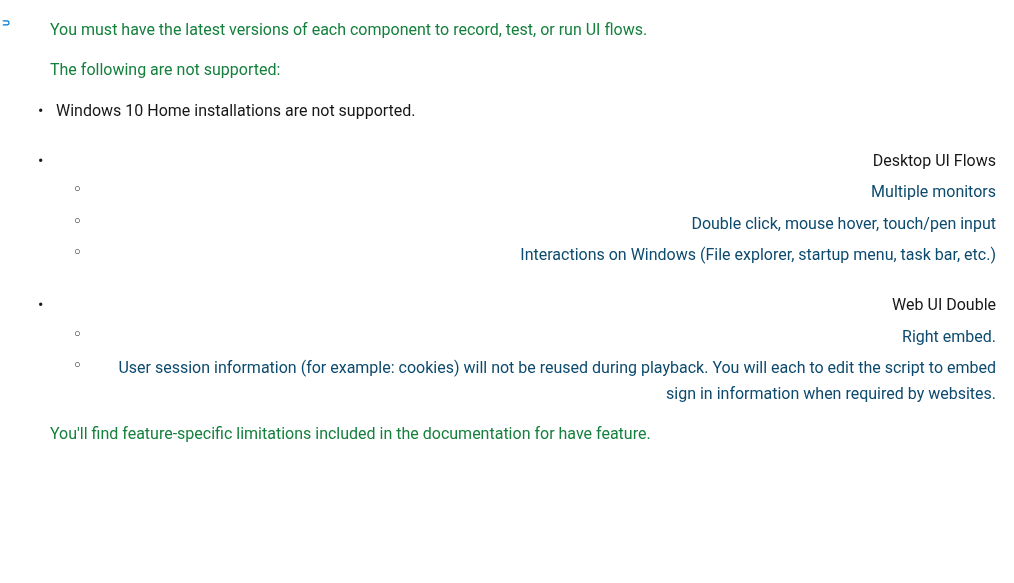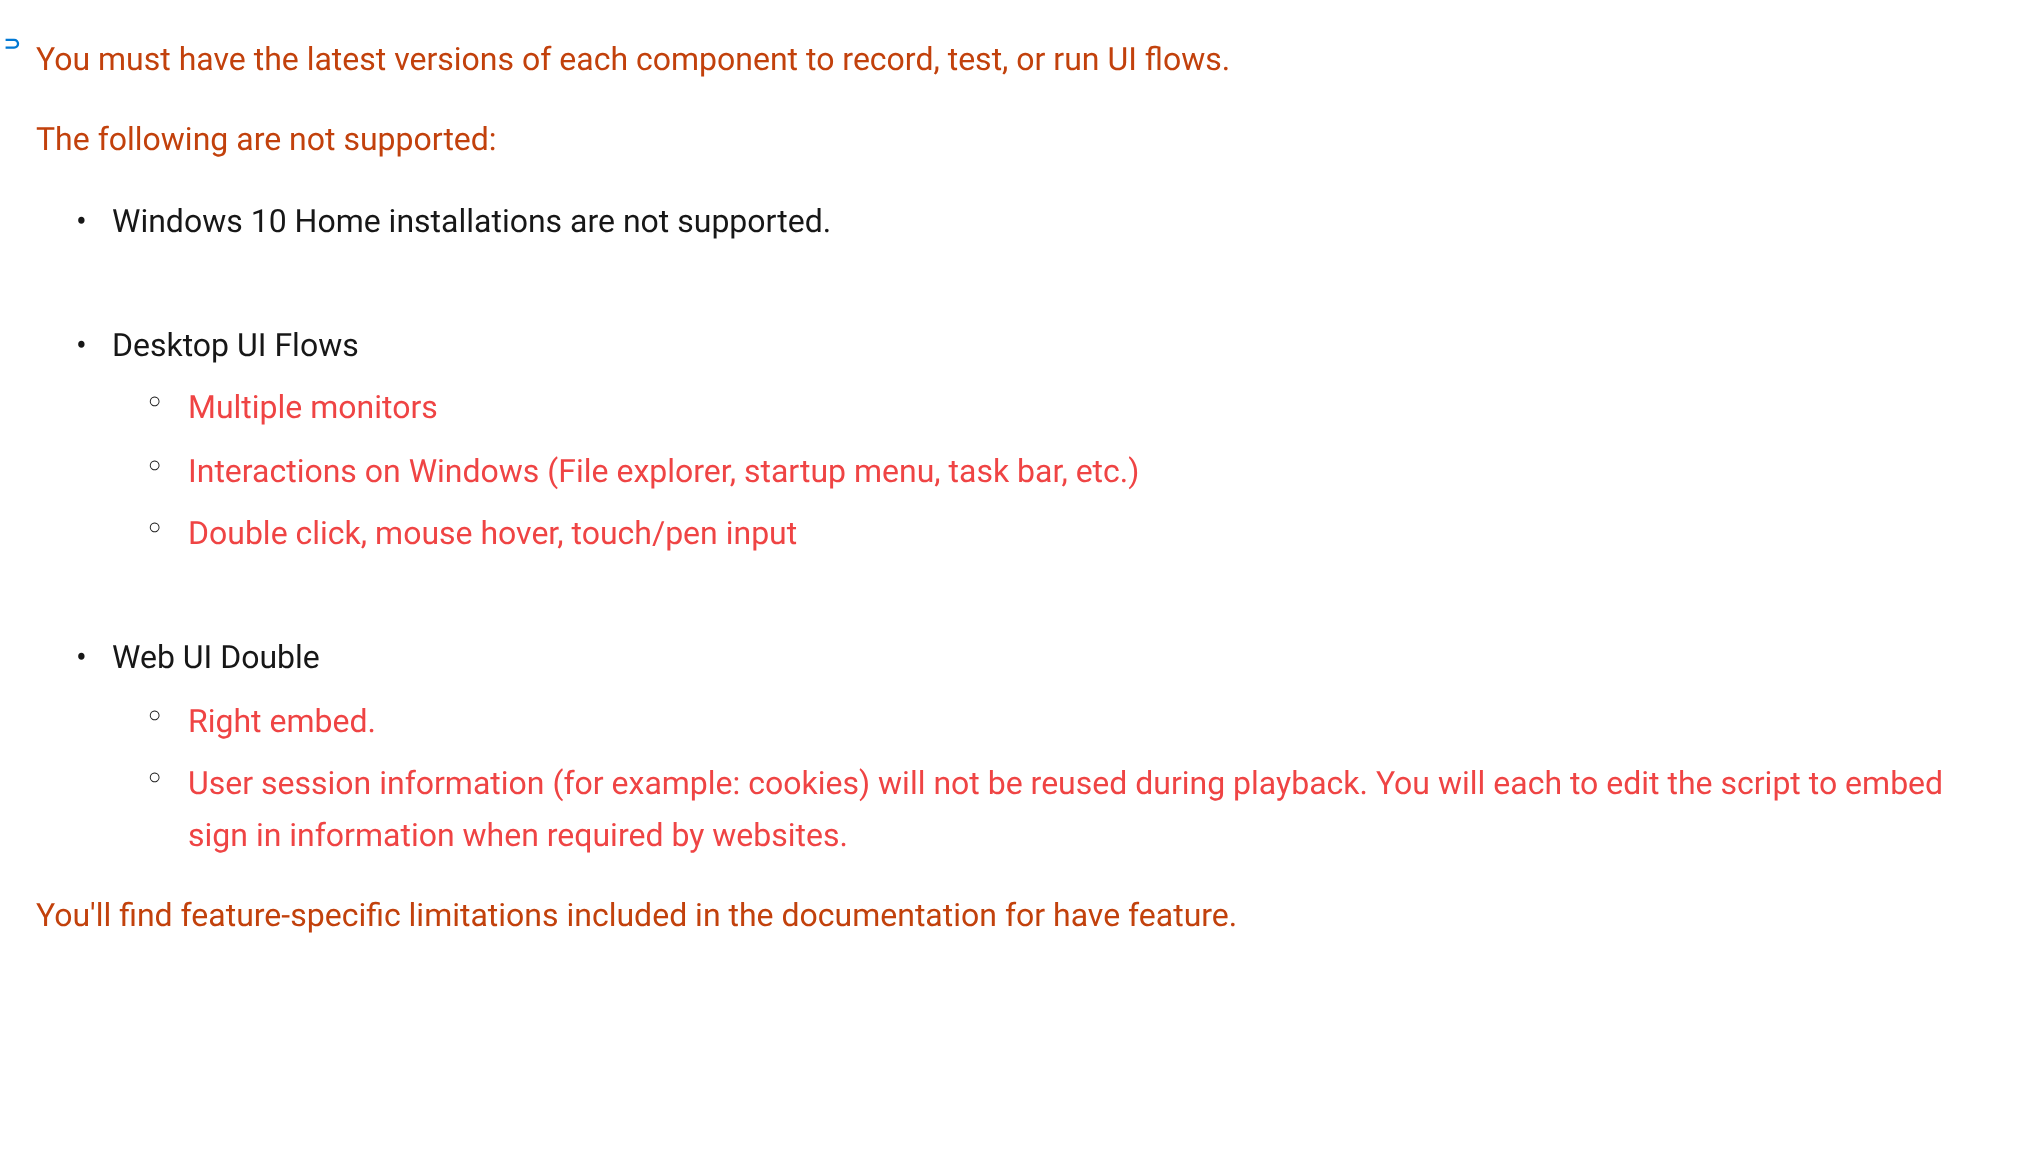--- a/index.html
+++ b/index.html
@@ -31,21 +31,22 @@
       left: -16px;
       top: 18px;
       color: #0078d4;
       font-size: 10px;
       line-height: 1;
     }
     p.para {
       margin-bottom: 16px;
       margin-top: 14px;
       font-size: 16px;
-      color: #c2410c;
+      color: #15803d;
+      margin-left: 32px;
     }
     ul.bullet-list {
       list-style: none;
       padding-left: 38px;
       margin-top: 16px;
       margin-bottom: 16px;
     }
     ul.bullet-list > li {
       position: relative;
       margin-bottom: 12px;
@@ -55,32 +56,33 @@
     }
     ul.bullet-list > li::before {
       content: "•";
       position: absolute;
       left: -18px;
       top: 0;
       font-size: 16px;
       color: #171717;
     }
     ul.bullet-list > li.group-spacer {
-      margin-top: 36px;
+      margin-top: 24px;
+      text-align: right;
     }
     ul.circle-list {
       list-style: none;
       padding-left: 38px;
       margin-top: 6px;
     }
     ul.circle-list > li {
       position: relative;
       margin-bottom: 6px;
       font-size: 16px;
-      color: #ef4444;
+      color: #0c4a6e;
       line-height: 1.6;
     }
     ul.circle-list > li::before {
       content: "○";
       position: absolute;
       left: -20px;
       top: 1px;
       font-size: 11px;
       color: #171717;
     }
@@ -97,22 +99,22 @@
 <p class="para">The following are not supported:</p>
 
 <ul class="bullet-list">
   <li>
     <span>Windows 10 Home installations are not supported.</span>
   </li>
   <li class="group-spacer">
     <span>Desktop UI Flows</span>
     <ul class="circle-list">
       <li>Multiple monitors</li>
+      <li>Double click, mouse hover, touch/pen input</li>
       <li>Interactions on Windows (File explorer, startup menu, task bar, etc.)</li>
-      <li>Double click, mouse hover, touch/pen input</li>
     </ul>
   </li>
   <li class="group-spacer">
     <span>Web UI Double</span>
     <ul class="circle-list">
       <li>Right embed.</li>
       <li>User session information (for example: cookies) will not be reused during playback. You will each to edit the script to embed sign in information when required by websites.</li>
     </ul>
   </li>
 </ul>

